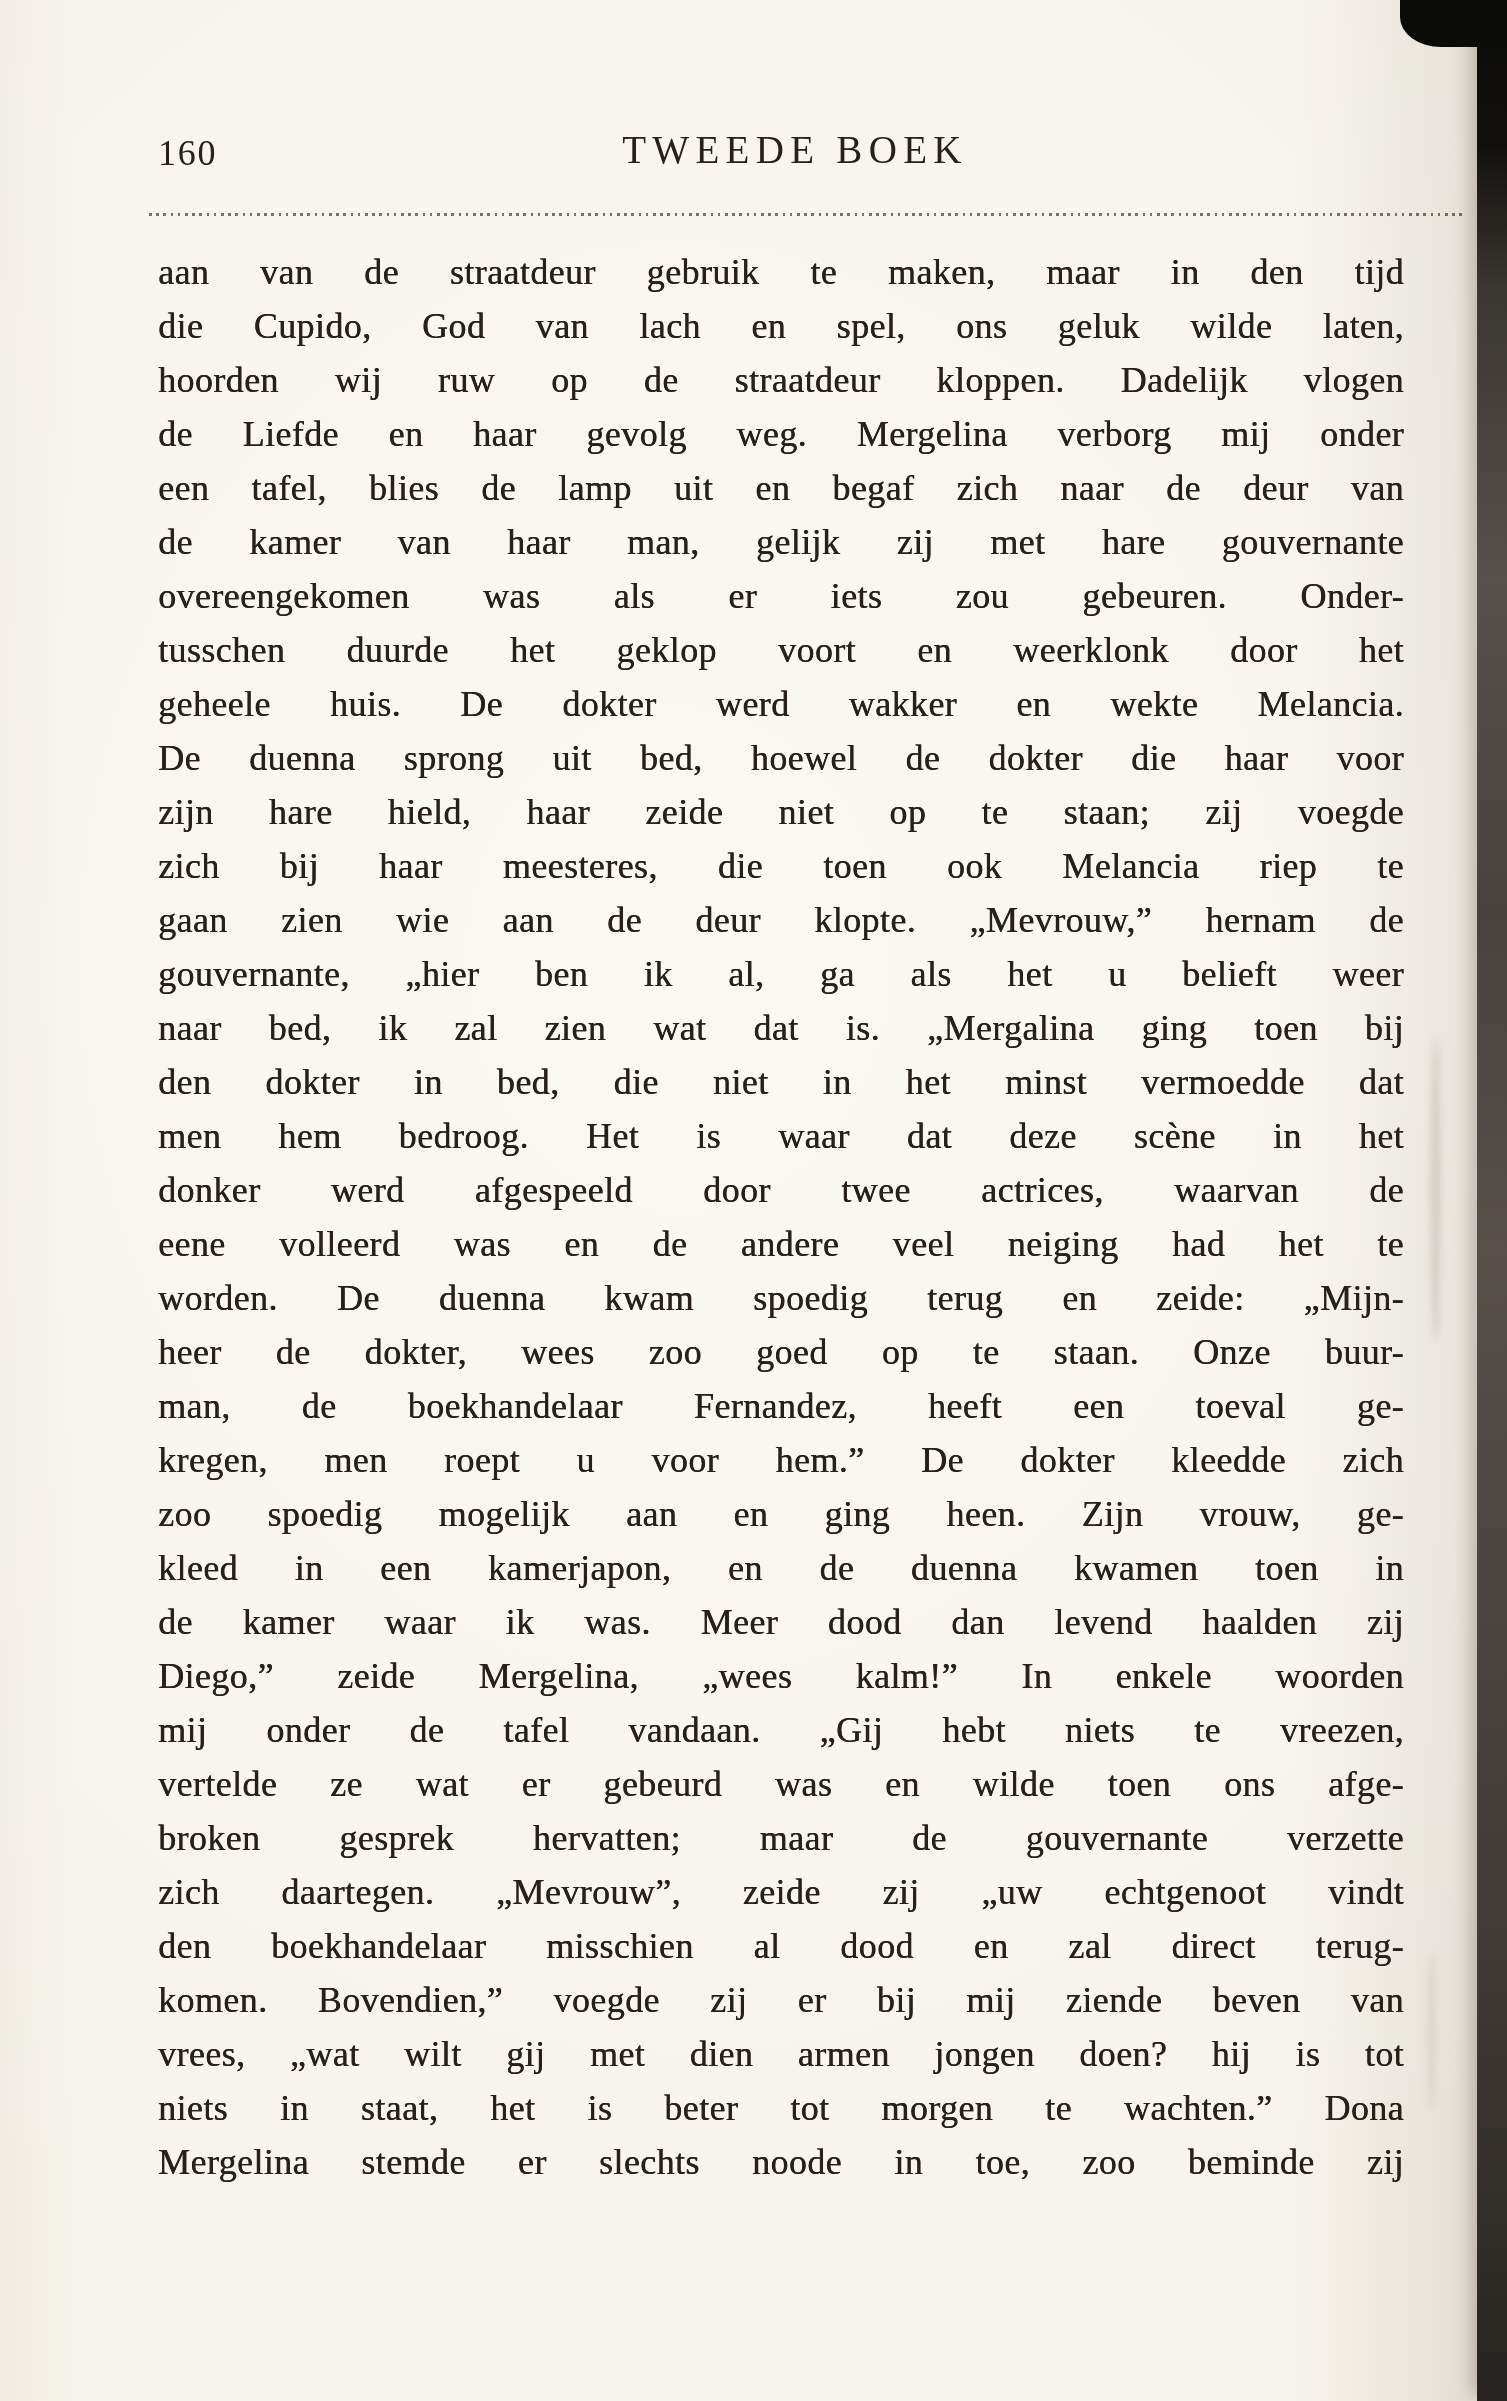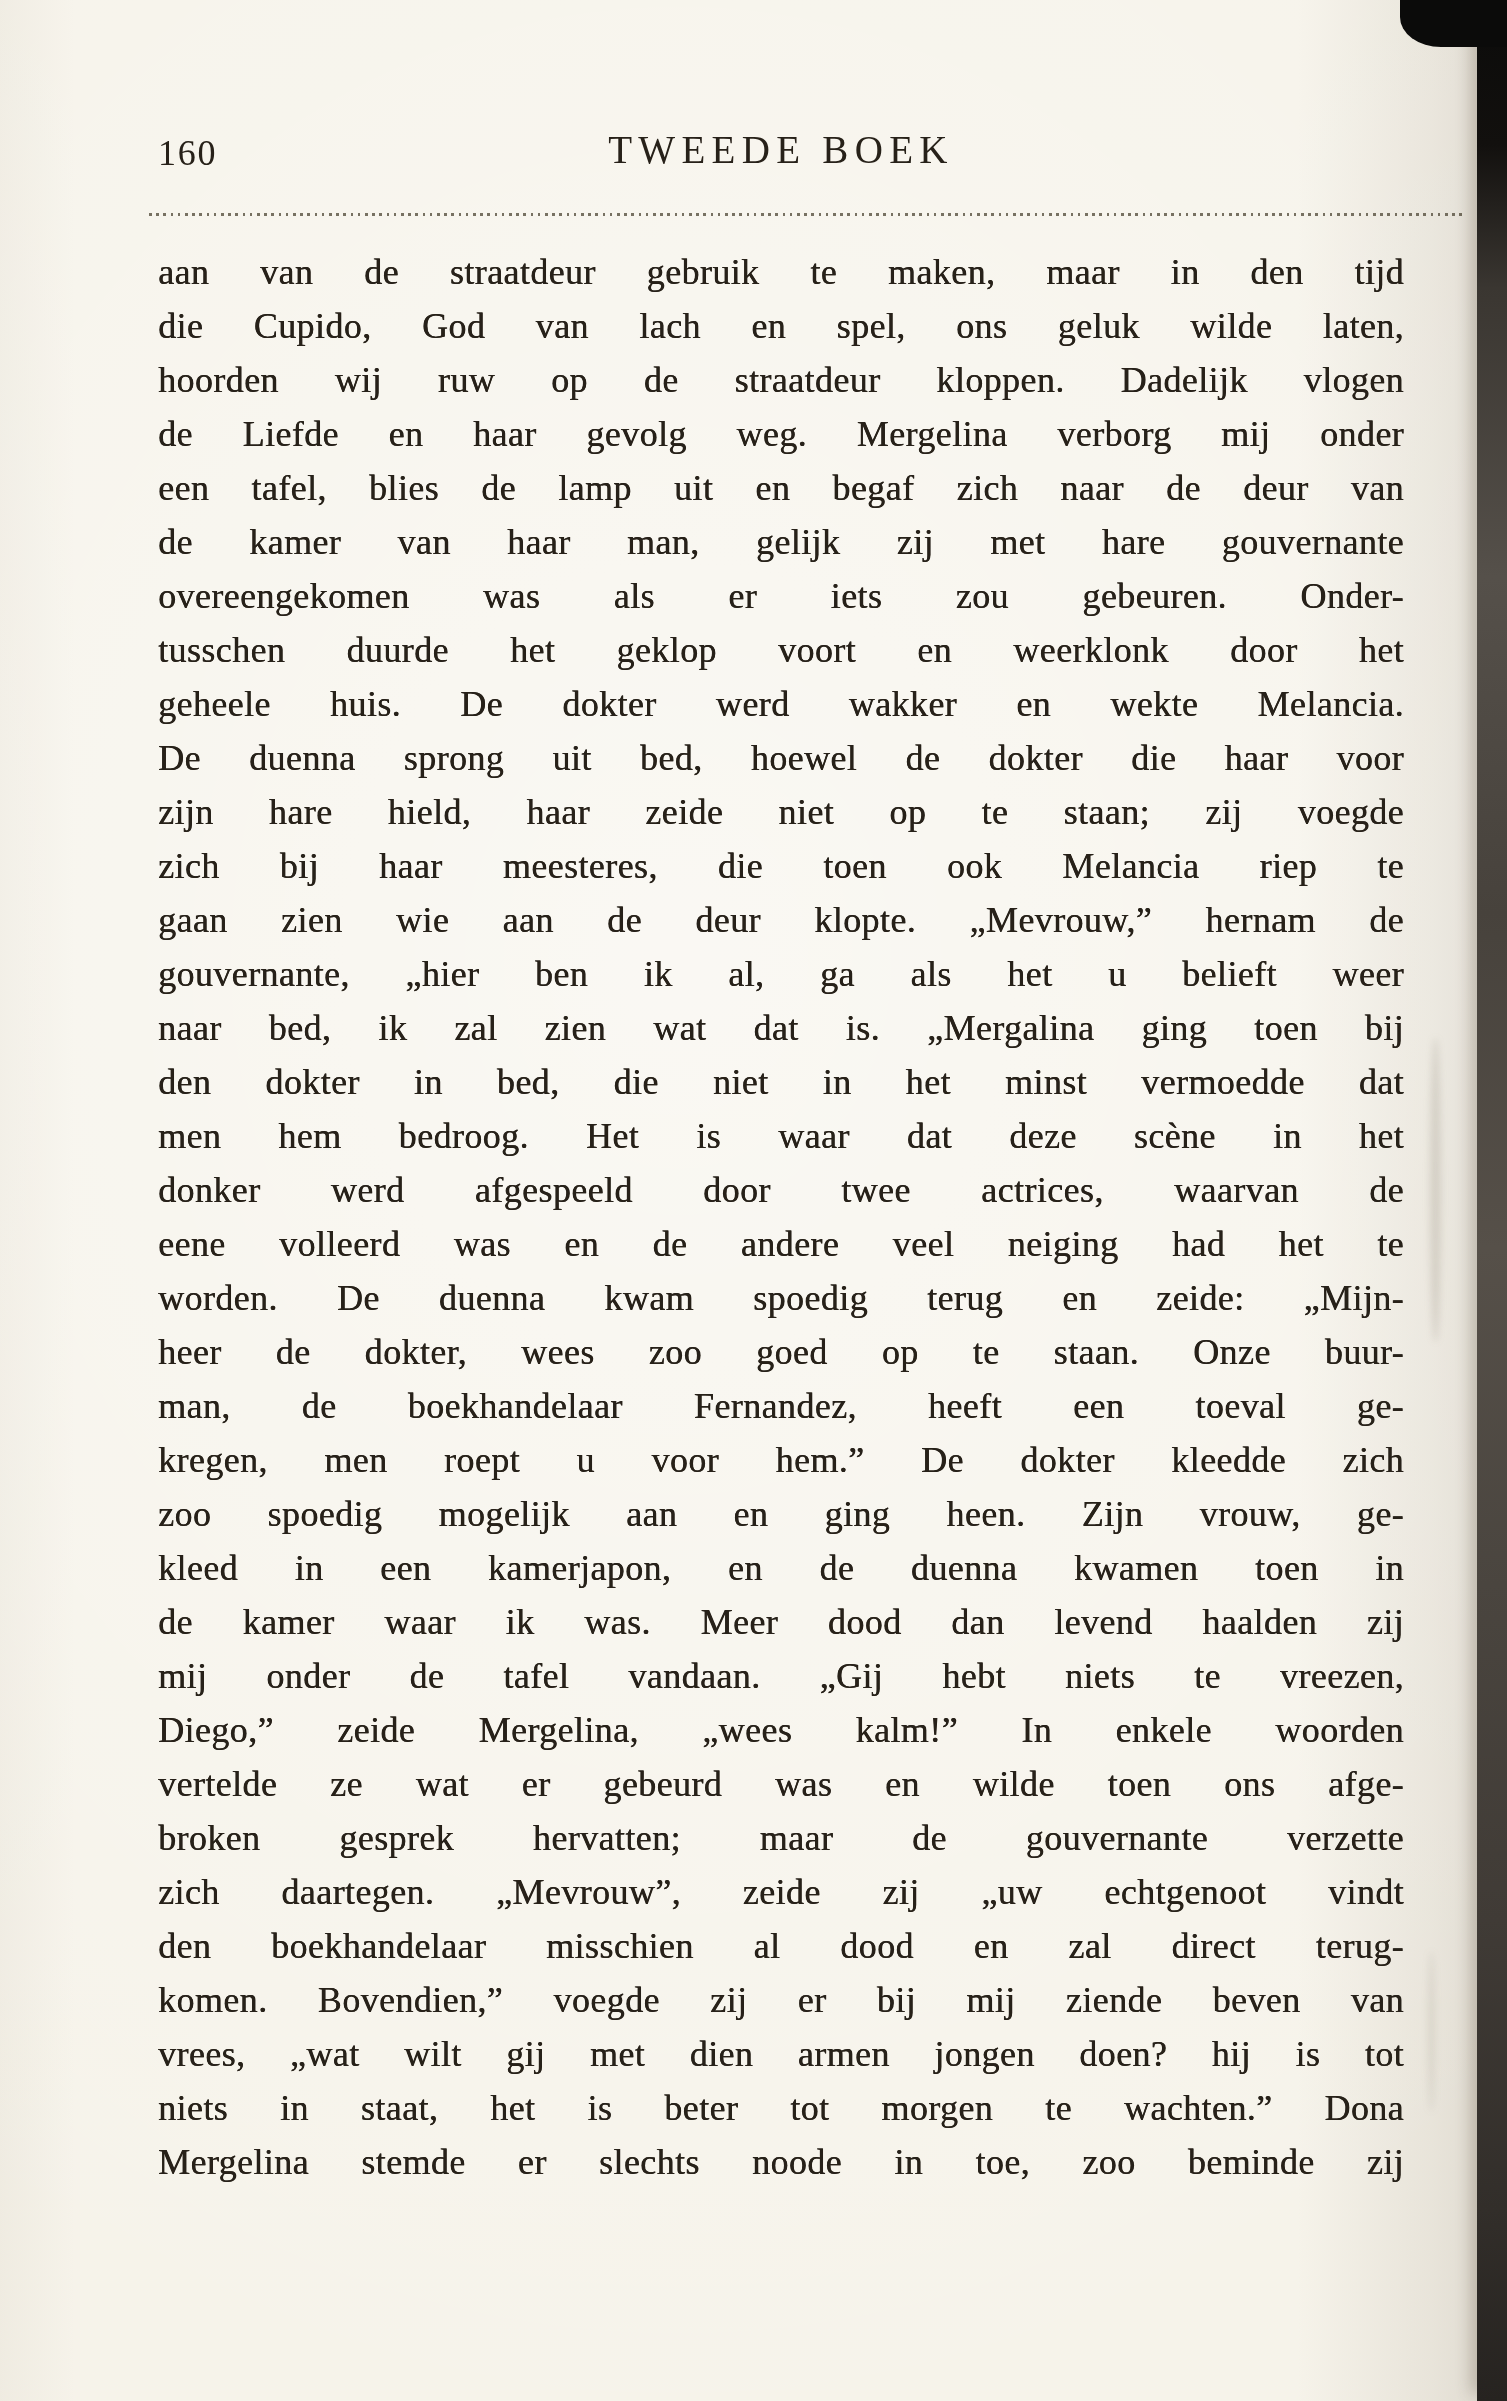--- a/index.html
+++ b/index.html
@@ -16,21 +16,21 @@
       radial-gradient(120% 90% at 45% 40%, rgba(255,255,255,0.45), rgba(255,255,255,0) 70%),
       linear-gradient(90deg, rgba(150,135,110,0.07) 0%, rgba(0,0,0,0) 5%, rgba(0,0,0,0) 86%, rgba(110,95,75,0.10) 95%, rgba(90,75,60,0.16) 100%),
       #f6f3ea;
     color: #272119;
   }
   .page-number {
     position: absolute; left: 158px; top: 132px;
     font-size: 36px; letter-spacing: 1.8px;
   }
   .header-title {
-    position: absolute; left: 158px; width: 1246px; top: 127px;
+    position: absolute; left: 172px; width: 1246px; top: 127px;
     text-align: center; font-size: 39px; letter-spacing: 6.3px;
   }
   .dotted-rule {
     position: absolute; left: 149px; right: 43px; top: 213px; height: 2.7px;
     background: repeating-linear-gradient(90deg, #57503f 0 2.7px, rgba(0,0,0,0) 2.7px 7.2px);
     opacity: 0.8;
   }
   .body-text {
     position: absolute; left: 158px; top: 245px; width: 1246px;
     font-size: 36px; line-height: 54px;
@@ -99,22 +99,22 @@
       <div class="line">men hem bedroog. Het is waar dat deze scène in het</div>
       <div class="line">donker werd afgespeeld door twee actrices, waarvan de</div>
       <div class="line">eene volleerd was en de andere veel neiging had het te</div>
       <div class="line">worden. De duenna kwam spoedig terug en zeide: „Mijn-</div>
       <div class="line">heer de dokter, wees zoo goed op te staan. Onze buur-</div>
       <div class="line">man, de boekhandelaar Fernandez, heeft een toeval ge-</div>
       <div class="line">kregen, men roept u voor hem.” De dokter kleedde zich</div>
       <div class="line">zoo spoedig mogelijk aan en ging heen. Zijn vrouw, ge-</div>
       <div class="line">kleed in een kamerjapon, en de duenna kwamen toen in</div>
       <div class="line">de kamer waar ik was. Meer dood dan levend haalden zij</div>
+      <div class="line">Diego,” zeide Mergelina, „wees kalm!” In enkele woorden</div>
       <div class="line">mij onder de tafel vandaan. „Gij hebt niets te vreezen,</div>
-      <div class="line">Diego,” zeide Mergelina, „wees kalm!” In enkele woorden</div>
       <div class="line">vertelde ze wat er gebeurd was en wilde toen ons afge-</div>
       <div class="line">broken gesprek hervatten; maar de gouvernante verzette</div>
       <div class="line">zich daartegen. „Mevrouw”, zeide zij „uw echtgenoot vindt</div>
       <div class="line">den boekhandelaar misschien al dood en zal direct terug-</div>
       <div class="line">komen. Bovendien,” voegde zij er bij mij ziende beven van</div>
       <div class="line">vrees, „wat wilt gij met dien armen jongen doen? hij is tot</div>
       <div class="line">niets in staat, het is beter tot morgen te wachten.” Dona</div>
       <div class="line">Mergelina stemde er slechts noode in toe, zoo beminde zij</div>
     </div>
 

